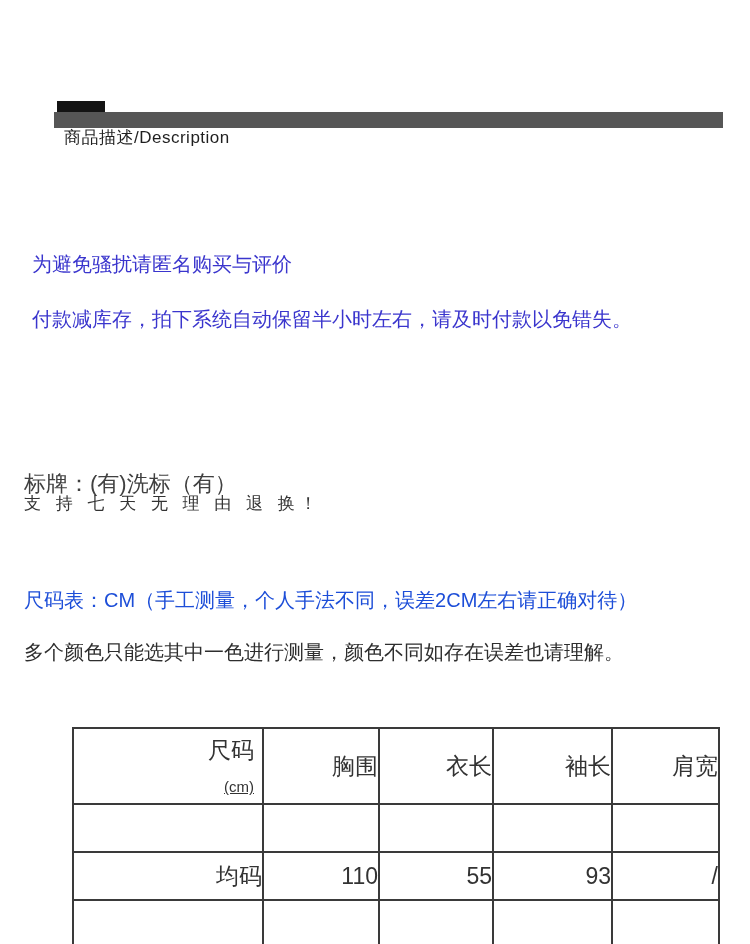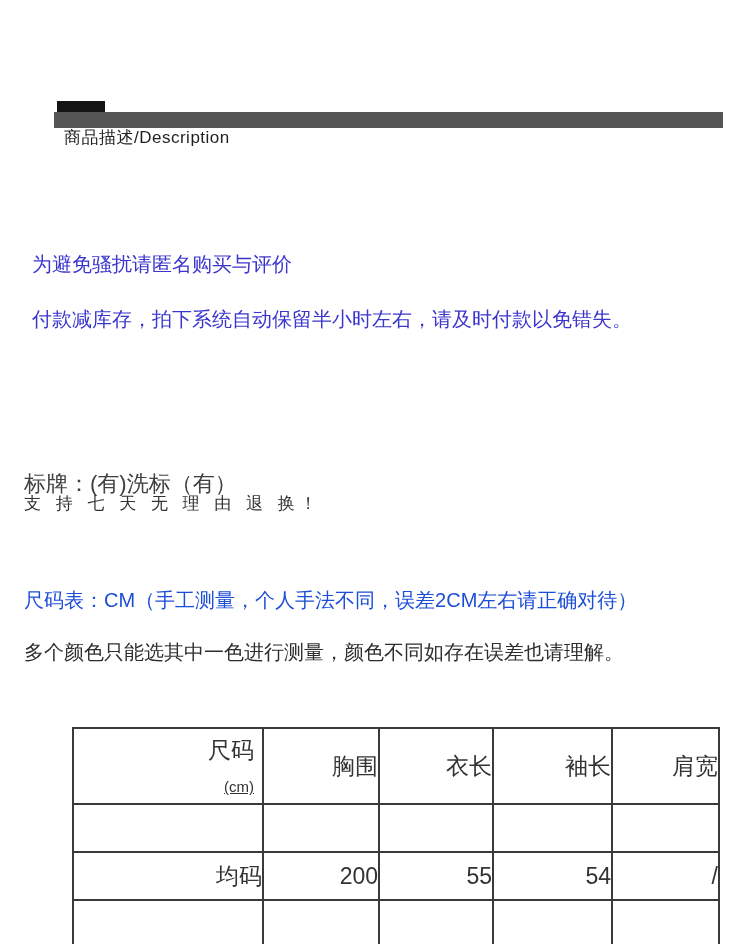--- a/index.html
+++ b/index.html
@@ -126,23 +126,23 @@
     <tbody>
       <tr class="empty-row-1">
         <td></td>
         <td></td>
         <td></td>
         <td></td>
         <td></td>
       </tr>
       <tr class="data-row">
         <td>均码</td>
-        <td>200</td>
+        <td>110</td>
         <td>55</td>
-        <td>54</td>
+        <td>93</td>
         <td>/</td>
       </tr>
       <tr class="empty-row-2">
         <td></td>
         <td></td>
         <td></td>
         <td></td>
         <td></td>
       </tr>
     </tbody>

